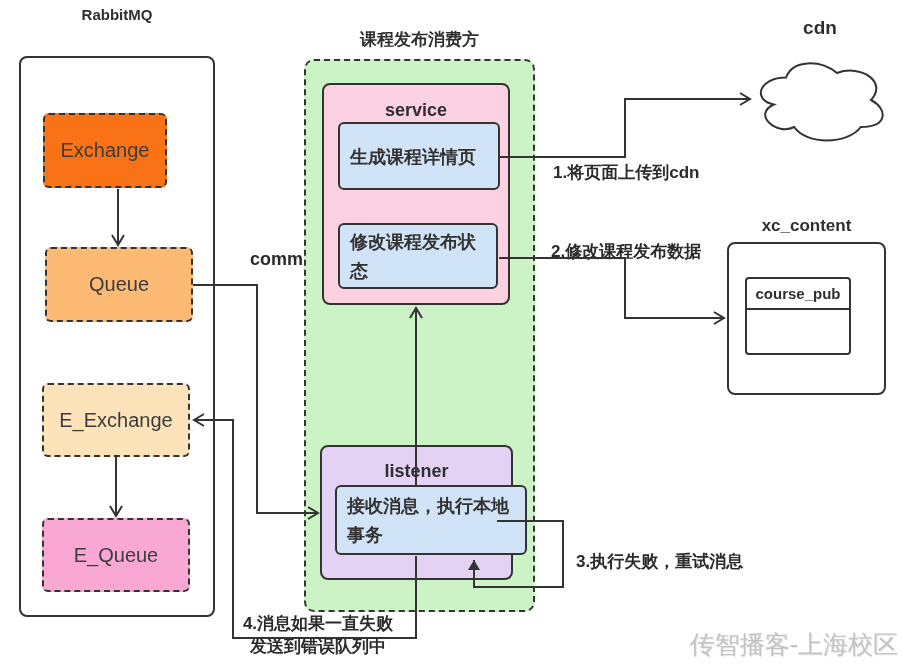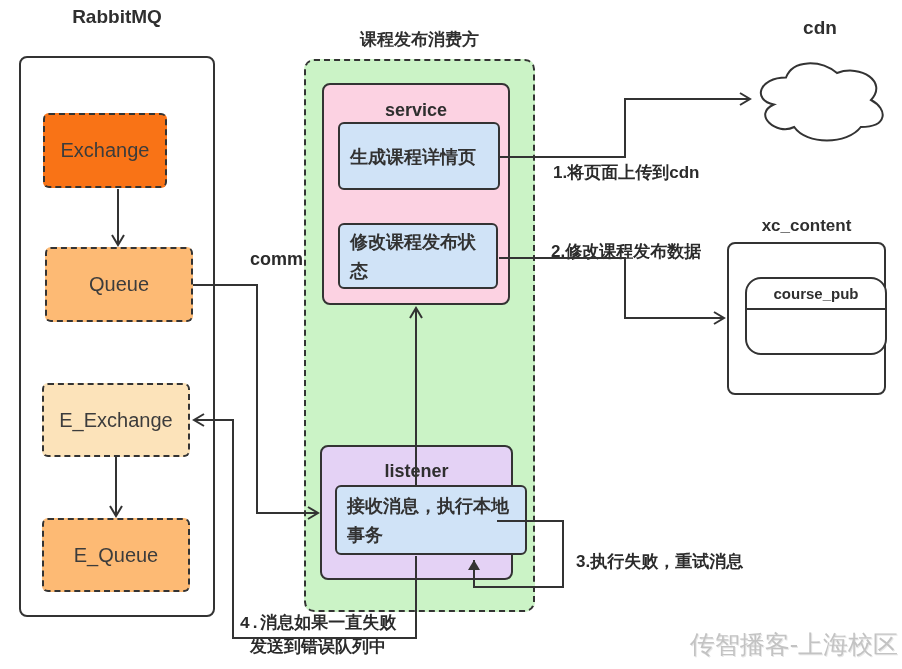--- a/index.html
+++ b/index.html
@@ -26,31 +26,31 @@
     font-size:25px;color:#c3c3c3;text-align:right;white-space:nowrap;
     text-shadow:1px 1px 0 #e8e8e8;
   }
   svg{display:block;}
 </style>
 </head>
 <body>
 
 <div id="stage">
 
-  <div class="abs ttl" style="left:19px;top:6px;width:196px;font-size:19px;">RabbitMQ</div>
+  <div class="abs ttl" style="left:19px;top:6px;width:196px;font-size:15px;">RabbitMQ</div>
 
   <div class="abs container-solid" style="left:19px;top:56px;width:196px;height:561px;"></div>
 
   <div class="abs node" style="left:43px;top:113px;width:124px;height:75px;background:#f97316;">Exchange</div>
 
   <div class="abs node" style="left:45px;top:247px;width:148px;height:75px;background:#fdba74;">Queue</div>
 
   <div class="abs node" style="left:42px;top:383px;width:148px;height:74px;background:#fce3ba;">E_Exchange</div>
 
-  <div class="abs node" style="left:42px;top:518px;width:148px;height:74px;background:#fdba74;">E_Queue</div>
+  <div class="abs node" style="left:42px;top:518px;width:148px;height:74px;background:#f9a8d4;">E_Queue</div>
 
   <div class="abs edge-label" style="left:221px;top:249px;font-size:18px;margin-left:29px;">commit</div>
 
   <div class="abs ttl" style="left:304px;top:28px;width:231px;font-size:17px;">课程发布消费方</div>
 
   <div class="abs" style="left:304px;top:59px;width:231px;height:553px;background:#cbf3c6;
        border:2px dashed #333;border-radius:10px;"></div>
 
   <div class="abs group" style="left:322px;top:83px;width:188px;height:222px;background:#fcd2e2;"></div>
   <div class="abs group-title" style="left:322px;top:88px;width:188px;">service</div>
@@ -62,31 +62,31 @@
   <div class="abs group" style="left:320px;top:445px;width:193px;height:135px;background:#e4d2f5;"></div>
   <div class="abs group-title" style="left:320px;top:449px;width:193px;">listener</div>
 
   <div class="abs task" style="left:335px;top:485px;width:192px;height:70px;">接收消息，执行本地事务</div>
 
   <div class="abs ttl" style="left:752px;top:17px;width:136px;font-size:19px;">cdn</div>
   <div class="abs" style="left:762px;top:90px;width:120px;text-align:center;font-size:15px;color:#9a9a9a;">qiniu</div>
 
   <div class="abs ttl" style="left:727px;top:216px;width:159px;font-size:17px;">xc_content</div>
   <div class="abs container-solid" style="left:727px;top:242px;width:159px;height:153px;"></div>
-  <div class="abs container-solid" style="left:745px;top:277px;width:142px;height:78px;border-radius:16px;">
+  <div class="abs container-solid" style="left:745px;top:277px;width:106px;height:78px;border-radius:4px;">
     <div style="height:29px;border-bottom:2px solid #333;display:flex;align-items:center;justify-content:center;
          font-weight:bold;font-size:15px;color:#2f2f2f;">course_pub</div>
     <div></div>
   </div>
 
   <div class="abs edge-label" style="left:553px;top:161px;">1.将页面上传到cdn</div>
   <div class="abs edge-label" style="left:551px;top:240px;">2.修改课程发布数据</div>
   <div class="abs edge-label" style="left:576px;top:550px;">3.执行失败，重试消息</div>
   <div class="abs" style="left:223px;top:612px;width:190px;text-align:center;line-height:23px;">
-    <div class="edge-label" style="white-space:nowrap;font-family:Liberation Mono, monospace;">4.消息如果一直失败</div>
+    <div class="edge-label" style="white-space:nowrap;">4.消息如果一直失败</div>
     <div class="edge-label" style="white-space:nowrap;">发送到错误队列中</div>
   </div>
 
   <div class="abs watermark" style="left:630px;top:628px;width:268px;">传智播客-上海校区</div>
 
   <svg class="abs" style="left:0;top:0;pointer-events:none;" width="902" height="669" viewBox="0 0 902 669">
     <defs>
       <marker id="arrOpen" markerUnits="userSpaceOnUse" markerWidth="20" markerHeight="20" refX="15" refY="10" orient="auto">
         <path d="M5,4 L15,10 L5,16" fill="none" stroke="#333" stroke-width="2"></path>
       </marker>

